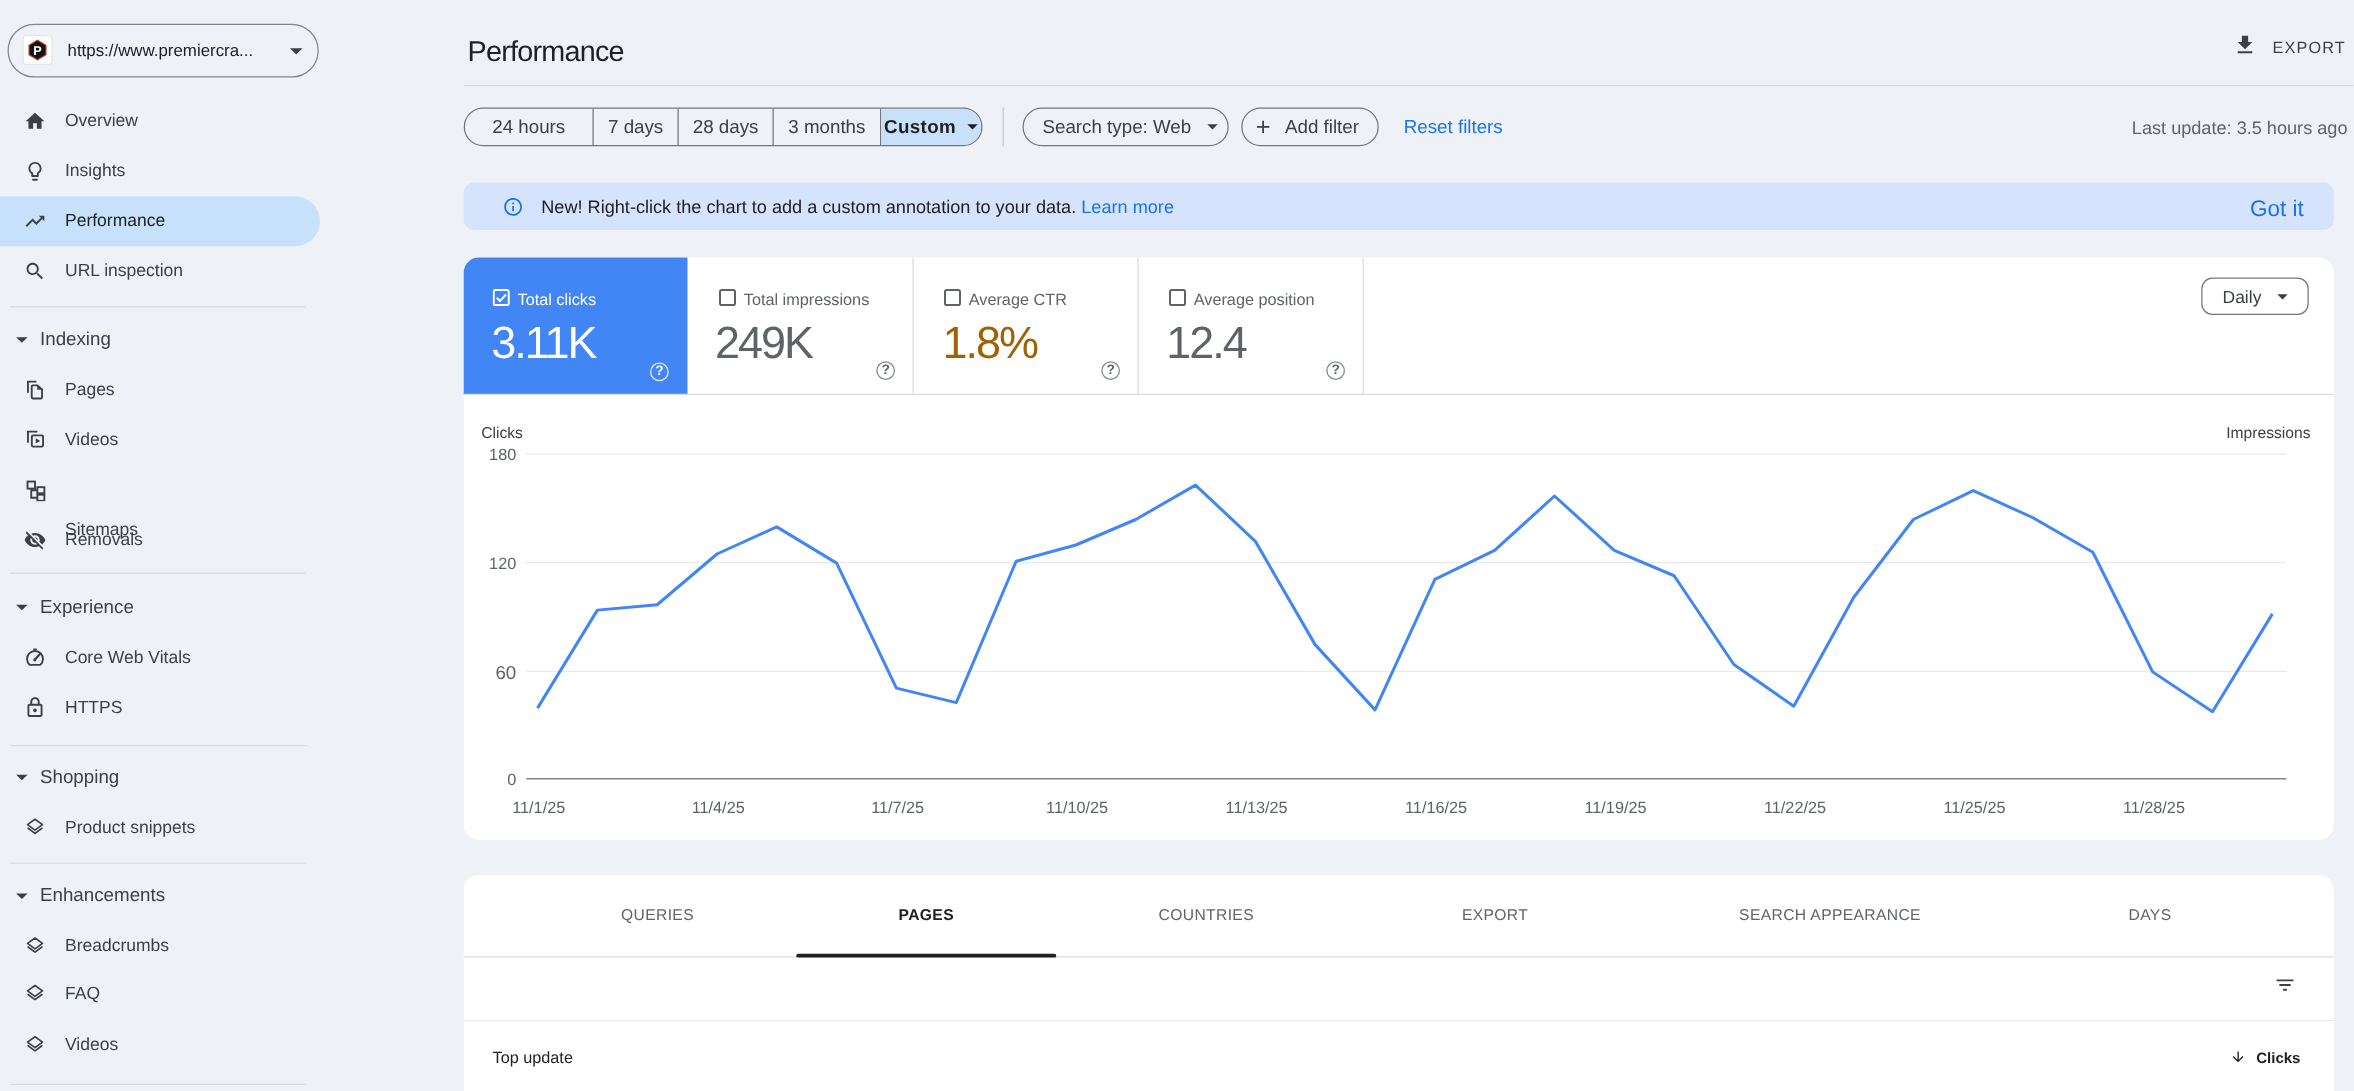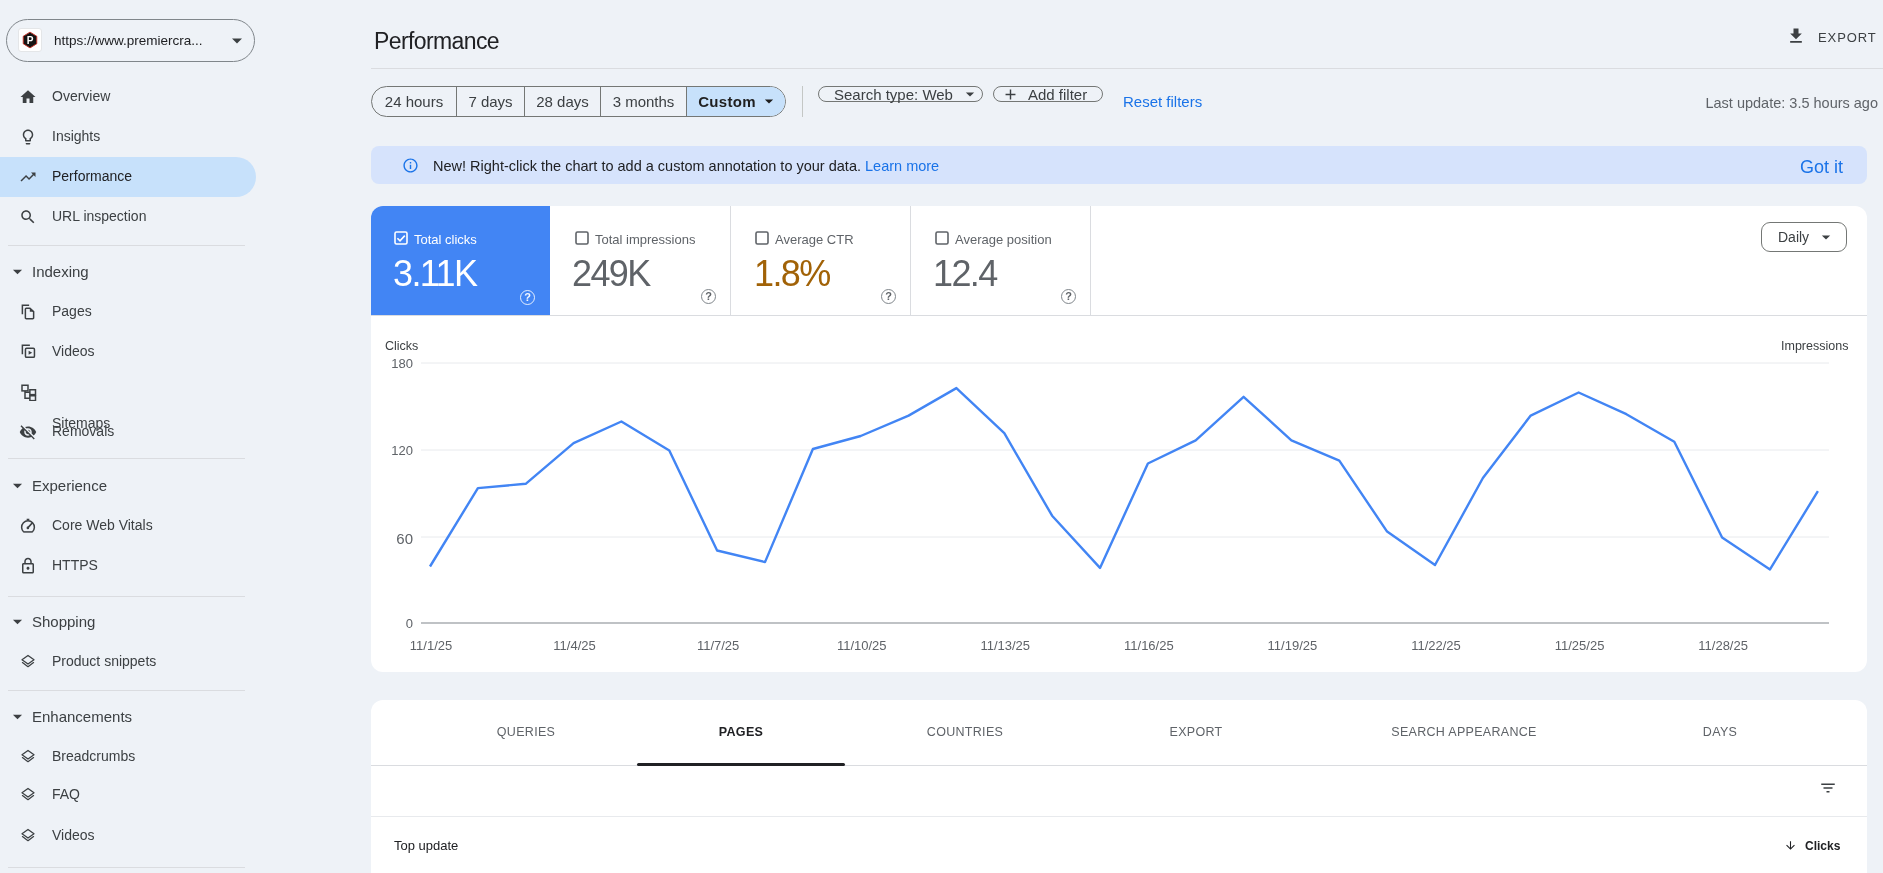--- a/index.html
+++ b/index.html
@@ -2,21 +2,21 @@
 <html><head>
 <meta charset="utf-8">
 <style>
 * { margin:0; padding:0; box-sizing:border-box; }
 html,body { width:1883px; height:873px; overflow:hidden; }
 body { font-family:"Liberation Sans", sans-serif; background:#eef2f7; position:relative; color:#202124; }
 .abs { position:absolute; }
 svg { display:block; }
 .navtext { font-size:14px; color:#3c4043; }
 .divline { position:absolute; left:8px; width:237px; height:1px; background:#dadce0; }
-.pill { position:absolute; top:86px; height:16px; border:1px solid #747775; border-radius:16px; background:transparent; display:flex; align-items:center; }
+.pill { position:absolute; top:86px; height:31px; border:1px solid #747775; border-radius:16px; background:transparent; display:flex; align-items:center; }
 .cardlabel { font-size:13px; }
 .cardval { font-size:36px; letter-spacing:-1.6px; }
 .tab { position:absolute; top:725px; font-size:12.5px; letter-spacing:0.3px; color:#5f6368; font-weight:500; transform:translateX(-50%); }
 </style>
 </head>
 <body>
 
 <div class="abs" id="sidebar" style="left:0;top:0;width:371px;height:873px;">
 
   <div class="abs" style="left:6px;top:19px;width:249px;height:43px;border:1px solid #80868b;border-radius:22px;">
@@ -132,21 +132,21 @@
 <div class="abs" style="left:374px;top:27.5px;font-size:23px;letter-spacing:-0.6px;color:#202124;">Performance</div>
 <div class="abs" style="left:1786px;top:26px;">
   <svg width="20" height="20" viewBox="0 0 24 24">
       <path d="M19 9h-4V3H9v6H5l7 7 7-7zM5 18v2h14v-2H5z" fill="#3c4043"></path>
     </svg>
 </div>
 <div class="abs" style="left:1818px;top:30px;font-size:13px;font-weight:500;letter-spacing:0.9px;color:#3c4043;">EXPORT</div>
 <div class="abs" style="left:371px;top:68px;width:1512px;height:1px;background:#dadce0;"></div>
 
 <div class="abs" style="left:371px;top:86px;width:415px;height:31px;border:1px solid #747775;border-radius:16px;display:flex;overflow:hidden;">
-  <div style="width:85px;border-right:1px solid #747775;display:flex;align-items:center;justify-content:center;font-size:15px;color:#3c4043;">24 hours</div>
+  <div style="width:103px;border-right:1px solid #747775;display:flex;align-items:center;justify-content:center;font-size:15px;color:#3c4043;">24 hours</div>
   <div style="width:68px;border-right:1px solid #747775;display:flex;align-items:center;justify-content:center;font-size:15px;color:#3c4043;">7 days</div>
   <div style="width:76px;border-right:1px solid #747775;display:flex;align-items:center;justify-content:center;font-size:15px;color:#3c4043;">28 days</div>
   <div style="width:86px;border-right:1px solid #747775;display:flex;align-items:center;justify-content:center;font-size:15px;color:#3c4043;">3 months</div>
   <div style="flex:1;background:#c7e1fb;display:flex;align-items:center;justify-content:center;font-size:15px;color:#1f1f1f;font-weight:600;letter-spacing:0.3px;">Custom
     <svg style="margin-left:8px;" width="10" height="7" viewBox="0 0 12 8">
         <path d="M1 1.5 6 6.5 11 1.5z" fill="#1f1f1f"></path>
       </svg>
   </div>
 </div>
 <div class="abs" style="left:802px;top:86px;width:1px;height:31px;background:#c4c7c5;"></div>

